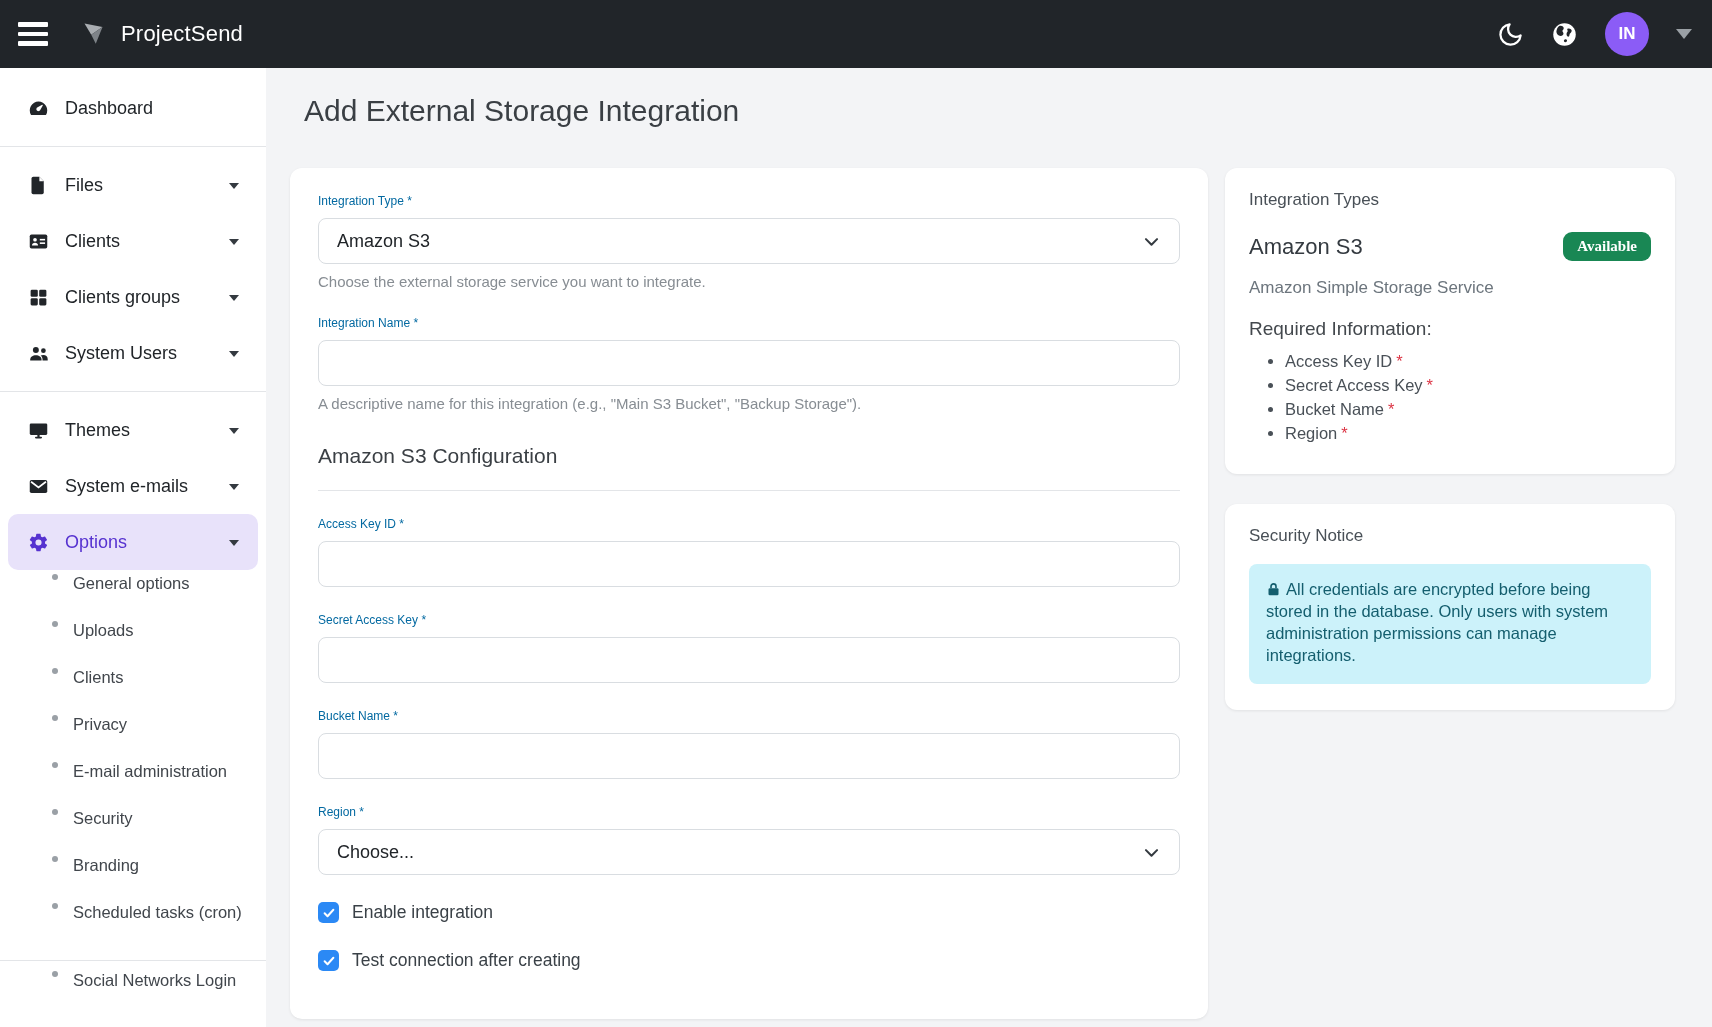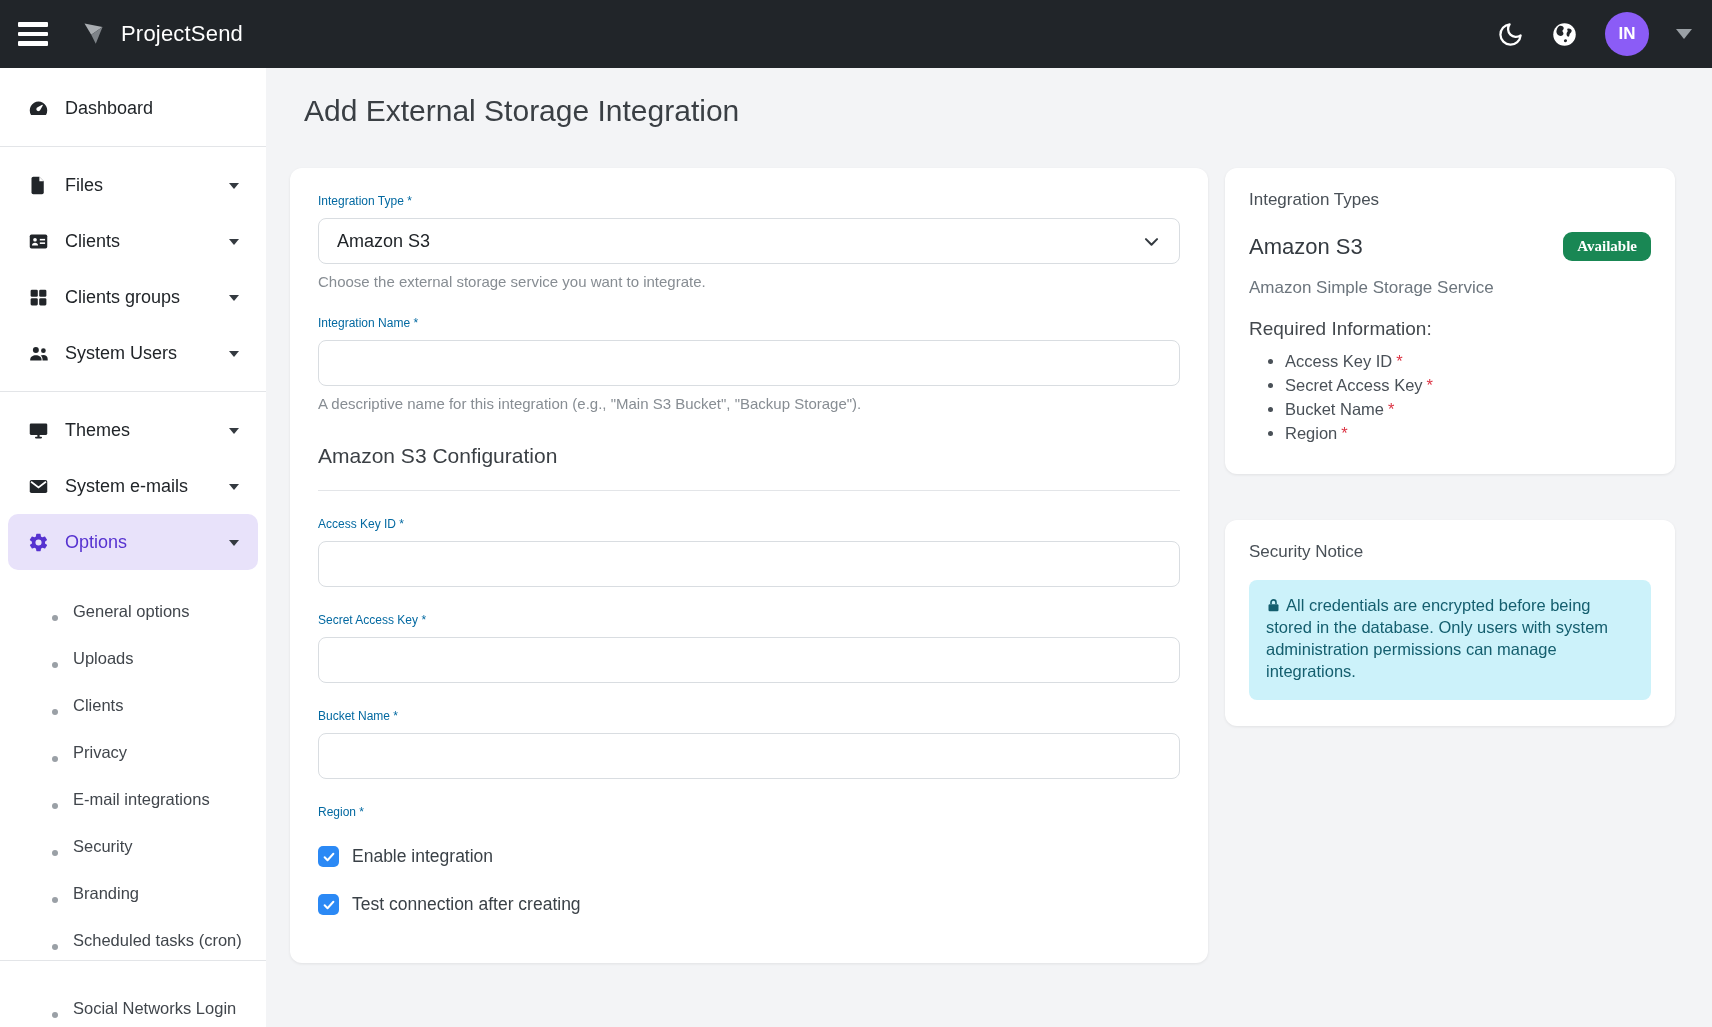--- a/index.html
+++ b/index.html
@@ -30,21 +30,21 @@
   
   .s-item { height:56px; display:flex; align-items:center; padding:0 27px 0 28px;
     color:#212529; cursor:pointer; }
   .s-item svg { width:21px; height:21px; flex:none; }
   .s-item .lbl { margin-left:16px; font-size:18px; white-space:nowrap; }
   .s-caret { margin-left:auto; width:0; height:0; border:5.5px solid transparent;
     border-top:6.5px solid #343a40; margin-top:6px; }
   .s-item.active { background:#e8e2fa; color:#5632d0; border-radius:10px;
     margin:0 8px; padding:0 19px 0 20px; }
   .s-divider { height:1px; background:#e3e5e8; margin:10px 0; }
-  .s-sub { height:47px; display:flex; align-items:flex-end; padding-left:52px;
+  .s-sub { height:47px; display:flex; align-items:flex-start; padding-left:52px;
     font-size:16.5px; color:#41464c; cursor:pointer; white-space:nowrap; }
   .s-sub .dot { width:6px; height:6px; border-radius:50%; background:#9aa0a6;
     margin-right:15px; flex:none; }
   .sub-wrap { margin-top:4px; }
 
   
   .page-title { font-size:30px; font-weight:400; color:#3a3f44; margin:26px 0 40px 14px; }
   .cols { display:flex; gap:17px; align-items:flex-start; }
   .form-card { width:918px; flex:none; background:#fff; border-radius:12px;
     box-shadow:0 1px 3px rgba(0,0,0,.08); padding:26px 28px 48px; }
@@ -61,21 +61,21 @@
   .section-divider { height:1px; background:#e3e5e8; margin-top:22px; }
 
   .check-row { display:flex; align-items:center; margin-top:27px; }
   .checkbox { width:21px; height:21px; border-radius:5px; background:#2b89f5; border:none;
     display:flex; align-items:center; justify-content:center; cursor:pointer; flex:none; }
   .checkbox svg { display:none; }
   .checkbox.checked svg { display:block; }
   .check-row .lbl { margin-left:13px; font-size:17.5px; color:#3a4147; }
 
   
-  .aside { width:450px; flex:none; display:flex; flex-direction:column; gap:46px; }
+  .aside { width:450px; flex:none; display:flex; flex-direction:column; gap:30px; }
   .aside-card { background:#fff; border-radius:12px; box-shadow:0 1px 3px rgba(0,0,0,.08);
     padding:22px 24px 26px; }
   .aside-title { font-size:17px; color:#495057; }
   .service-row { display:flex; align-items:center; margin-top:22px; }
   .service-name { font-size:22px; color:#343a40; }
   .badge { margin-left:auto; background:#198754; color:#fff; font-weight:bold; font-size:15px;
     padding:6px 14px; border-radius:9px;font-family:Liberation Serif, serif; }
   .service-desc { margin-top:17px; font-size:17px; color:#6c757d; }
   .req-title { margin-top:20px; font-size:19px; color:#43484d; }
   .req-list { margin:12px 0 0; padding-left:36px; font-size:16.5px; color:#495057; }
@@ -219,21 +219,21 @@
       <div class="s-sub">
         <span class="dot"></span>
         <span>Clients</span>
       </div>
       <div class="s-sub">
         <span class="dot"></span>
         <span>Privacy</span>
       </div>
       <div class="s-sub">
         <span class="dot"></span>
-        <span>E-mail integrations</span>
+        <span>E-mail administration</span>
       </div>
       <div class="s-sub">
         <span class="dot"></span>
         <span>Security</span>
       </div>
       <div class="s-sub">
         <span class="dot"></span>
         <span>Branding</span>
       </div>
       <div class="s-sub">
@@ -276,20 +276,26 @@
         <div class="f-label">Access Key ID *</div>
         <input class="control input" value="" style="">
 
         <div class="f-label">Secret Access Key *</div>
         <input class="control input" value="" style="">
 
         <div class="f-label">Bucket Name *</div>
         <input class="control input" value="" style="">
 
         <div class="f-label">Region *</div>
+        <div class="control selectbox" role="combobox">
+          <span>Choose...</span>
+          <svg width="19" height="19" viewBox="0 0 24 24">
+            <path d="M5 9l7 7 7-7" fill="none" stroke="#343a40" stroke-width="2.6" stroke-linecap="round" stroke-linejoin="round"></path>
+          </svg>
+        </div>
 
         <div class="check-row">
           <button class="checkbox checked">
             <svg width="14" height="14" viewBox="0 0 24 24">
               <path d="M4.5 12.5l5 5 10-11" fill="none" stroke="#ffffff" stroke-width="3.4" stroke-linecap="round" stroke-linejoin="round"></path>
             </svg>
           </button>
           <span class="lbl">Enable integration</span>
         </div>
 

